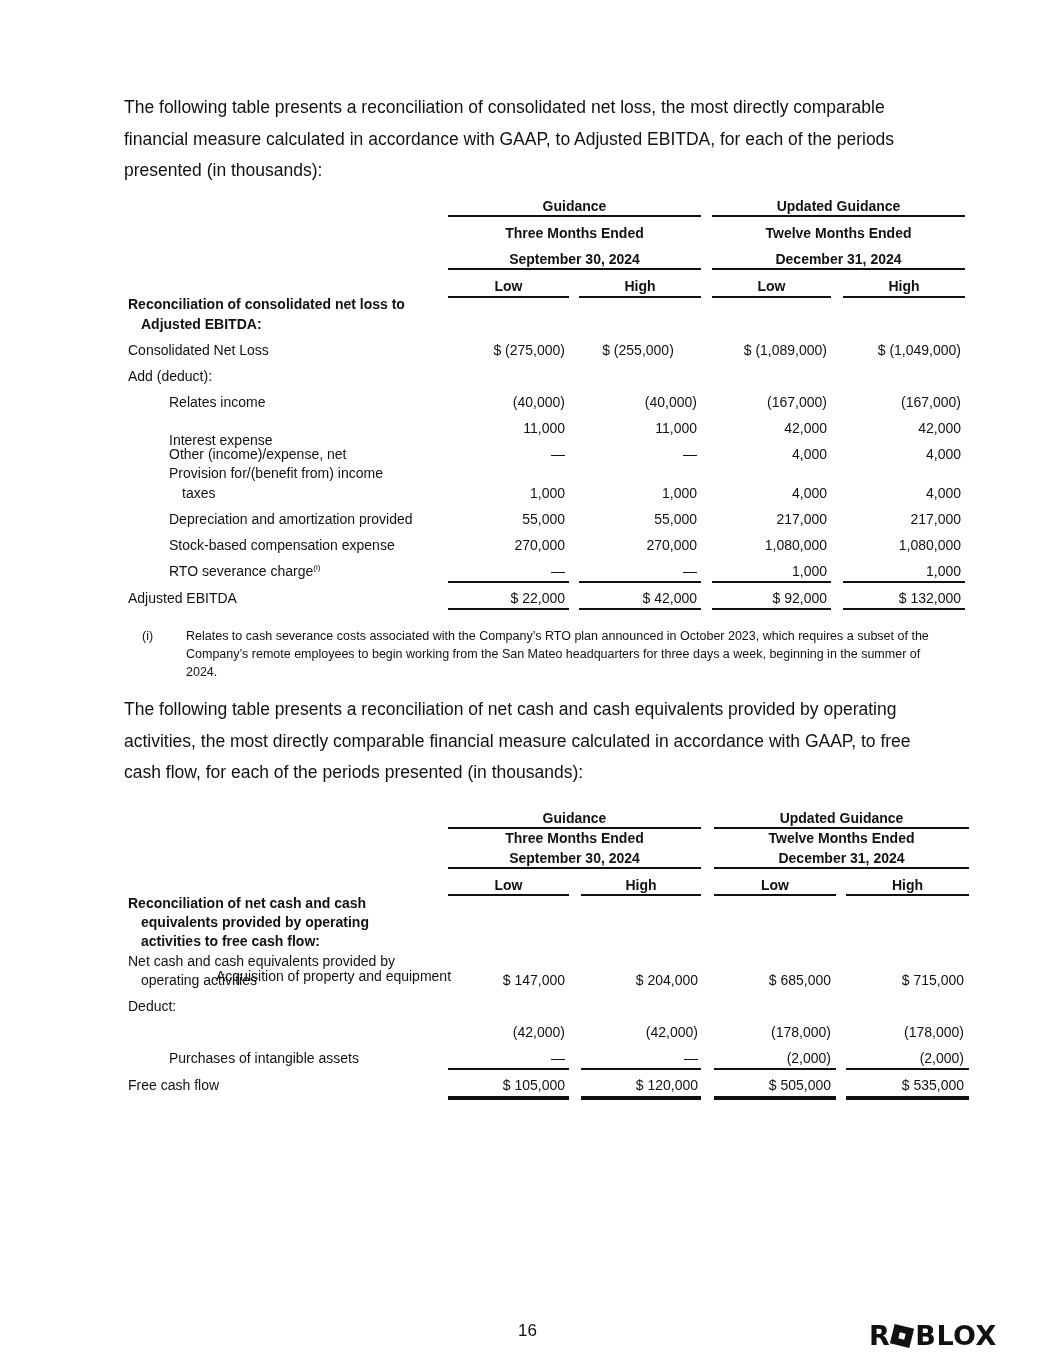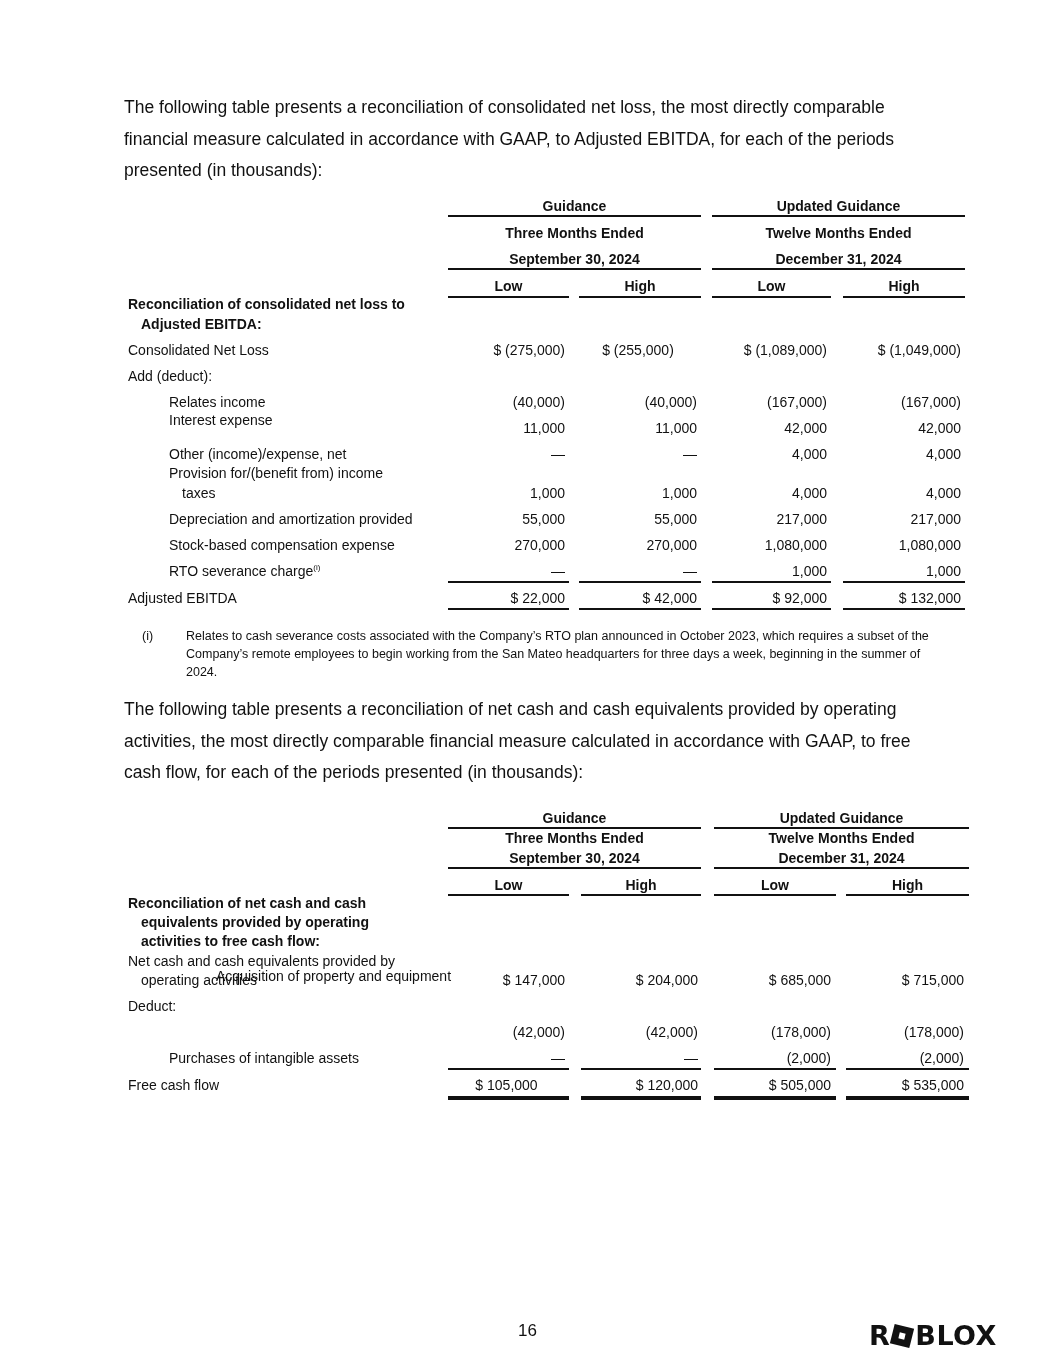--- a/index.html
+++ b/index.html
@@ -64,21 +64,21 @@
   <div class="num" style="left:719px;width:118px;top:342px;">$ (1,049,000)</div>
 
   <div class="lbl" style="left:4px;top:368px;">Add (deduct):</div>
 
   <div class="lbl" style="left:45px;top:394px;">Relates income</div>
   <div class="num" style="left:324px;width:117px;top:394px;">(40,000)</div>
   <div class="num" style="left:455px;width:118px;top:394px;">(40,000)</div>
   <div class="num" style="left:588px;width:115px;top:394px;">(167,000)</div>
   <div class="num" style="left:719px;width:118px;top:394px;">(167,000)</div>
 
-  <div class="lbl" style="left:45px;top:412px;">Interest expense</div>
+  <div class="lbl" style="left:45px;top:432px;">Interest expense</div>
   <div class="num" style="left:324px;width:117px;top:420px;">11,000</div>
   <div class="num" style="left:455px;width:118px;top:420px;">11,000</div>
   <div class="num" style="left:588px;width:115px;top:420px;">42,000</div>
   <div class="num" style="left:719px;width:118px;top:420px;">42,000</div>
 
   <div class="lbl" style="left:45px;top:446px;">Other (income)/expense, net</div>
   <div class="num" style="left:324px;width:117px;top:446px;">—</div>
   <div class="num" style="left:455px;width:118px;top:446px;">—</div>
   <div class="num" style="left:588px;width:115px;top:446px;">4,000</div>
   <div class="num" style="left:719px;width:118px;top:446px;">4,000</div>
@@ -173,21 +173,21 @@
   <div class="num" style="left:324px;width:117px;top:1050px;">—</div>
   <div class="num" style="left:457px;width:117px;top:1050px;">—</div>
   <div class="num" style="left:590px;width:117px;top:1050px;">(2,000)</div>
   <div class="num" style="left:722px;width:118px;top:1050px;">(2,000)</div>
   <div class="rule" style="left:324px;width:121px;top:1068px;"></div>
   <div class="rule" style="left:457px;width:120px;top:1068px;"></div>
   <div class="rule" style="left:590px;width:122px;top:1068px;"></div>
   <div class="rule" style="left:722px;width:123px;top:1068px;"></div>
 
   <div class="lbl" style="left:4px;top:1077px;">Free cash flow</div>
-  <div class="num" style="left:324px;width:117px;top:1077px;text-align:center;">$ 105,000</div>
+  <div class="num" style="left:324px;width:117px;top:1077px;">$ 105,000</div>
   <div class="num" style="left:457px;width:117px;top:1077px;">$ 120,000</div>
   <div class="num" style="left:590px;width:117px;top:1077px;">$ 505,000</div>
   <div class="num" style="left:722px;width:118px;top:1077px;">$ 535,000</div>
   <div class="rule thick" style="left:324px;width:121px;top:1096px;"></div>
   <div class="rule thick" style="left:457px;width:120px;top:1096px;"></div>
   <div class="rule thick" style="left:590px;width:122px;top:1096px;"></div>
   <div class="rule thick" style="left:722px;width:123px;top:1096px;"></div>
 </div>
 
 <div class="page-number">16</div>

